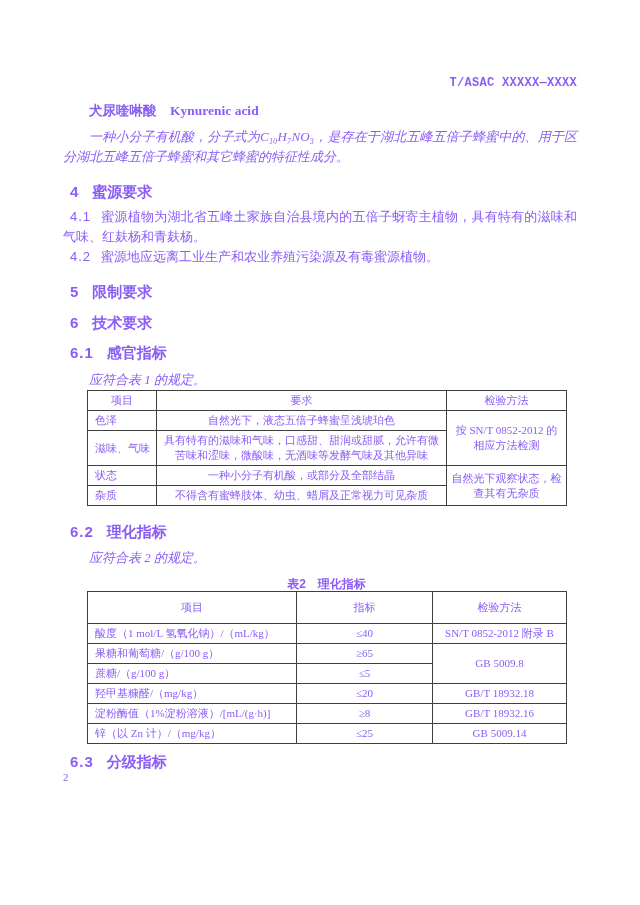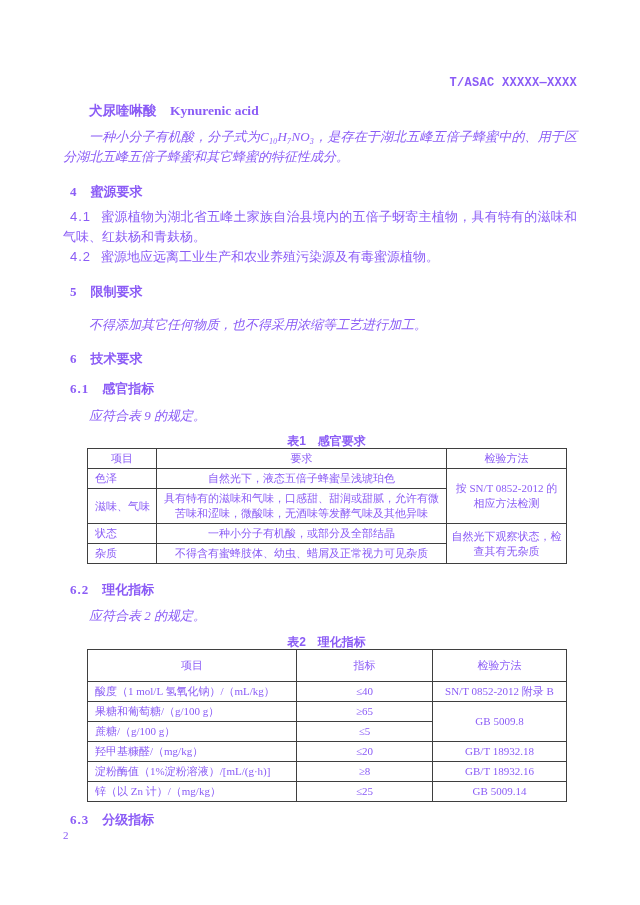--- a/index.html
+++ b/index.html
@@ -29,22 +29,22 @@
   .body-para {
     margin: 0; font-size: 13px; line-height: 20px;
     text-align: justify; text-indent: 26px; font-style: italic;
   }
   .mt9  { margin-top: 9px; }
   .mt16 { margin-top: 16px; }
   .mt10 { margin-top: 10px; }
   .mt9b { margin-top: 9px; }
   .sec {
     margin: 0; padding-left: 7px;
-    font-family: Liberation Serif, serif;
-    font-size: 13px; font-weight: bold; line-height: 14px;
+    font-family: Liberation Sans, sans-serif;
+    font-size: 15px; font-weight: bold; line-height: 14px;
   }
   .sec .sec-num { margin-right: 13px; letter-spacing: 1px; }
   .s4  { margin-top: 18px; }
   .s5  { margin-top: 18px; }
   .s6  { margin-top: 17px; }
   .s61 { margin-top: 16px; }
   .s62 { margin-top: 19px; }
   .s63 { margin-top: 11px; }
   .clause {
     margin: 0; font-size: 13px; line-height: 20px; text-align: justify;
@@ -93,28 +93,26 @@
 
   <p class="term-heading">犬尿喹啉酸　Kynurenic acid</p>
   <p class="body-para mt9">一种小分子有机酸，分子式为C₁₀H₇NO₃，是存在于湖北五峰五倍子蜂蜜中的、用于区分湖北五峰五倍子蜂蜜和其它蜂蜜的特征性成分。</p>
 
   <h2 class="sec s4"><span class="sec-num">4</span><span>蜜源要求</span></h2>
 
   <p class="clause first"><span class="clause-num">4.1</span><span>蜜源植物为湖北省五峰土家族自治县境内的五倍子蚜寄主植物，具有特有的滋味和气味、红麸杨和青麸杨。</span></p>
   <p class="clause"><span class="clause-num">4.2</span><span>蜜源地应远离工业生产和农业养殖污染源及有毒蜜源植物。</span></p>
 
   <h2 class="sec s5"><span class="sec-num">5</span><span>限制要求</span></h2>
-  <p class="body-para mt16">不得添加其它任何物质，也不得采用浓缩等工艺进行加工。</p>
 
   <h2 class="sec s6"><span class="sec-num">6</span><span>技术要求</span></h2>
 
   <h3 class="sec s61"><span class="sec-num">6.1</span><span>感官指标</span></h3>
-  <p class="body-para mt10">应符合表 9 的规定。</p>
+  <p class="body-para mt10">应符合表 1 的规定。</p>
 
-  <p class="tbl-caption cap1">表1　感官要求</p>
 
   <table class="std tbl1">
     <colgroup>
         <col style="width:69px">
         <col style="width:290px">
         <col style="width:120px">
       </colgroup>
     <tbody>
         <tr class="h18">
       <td>项目</td>

